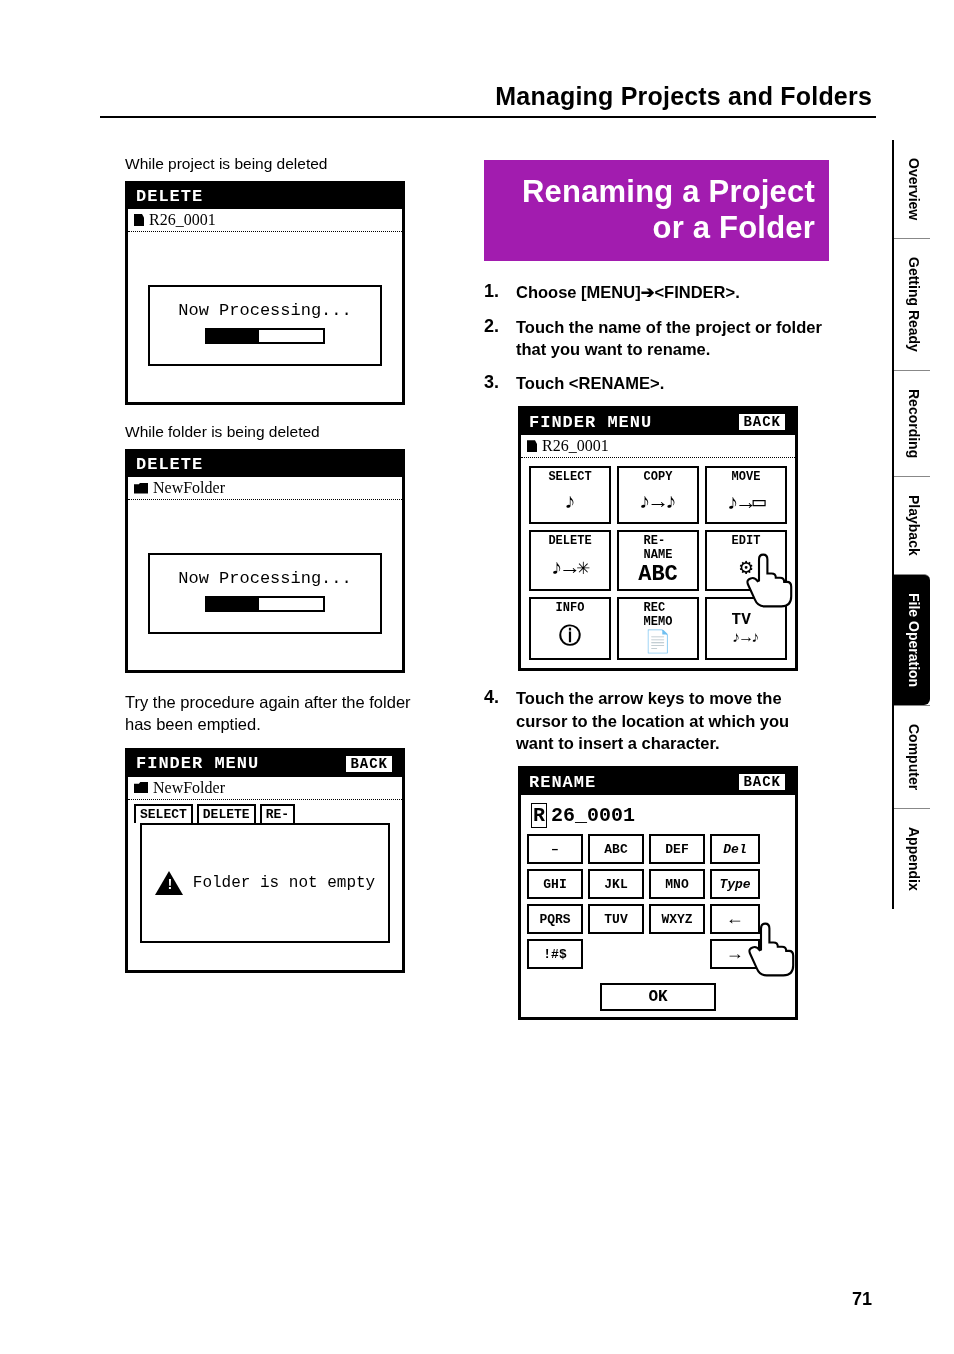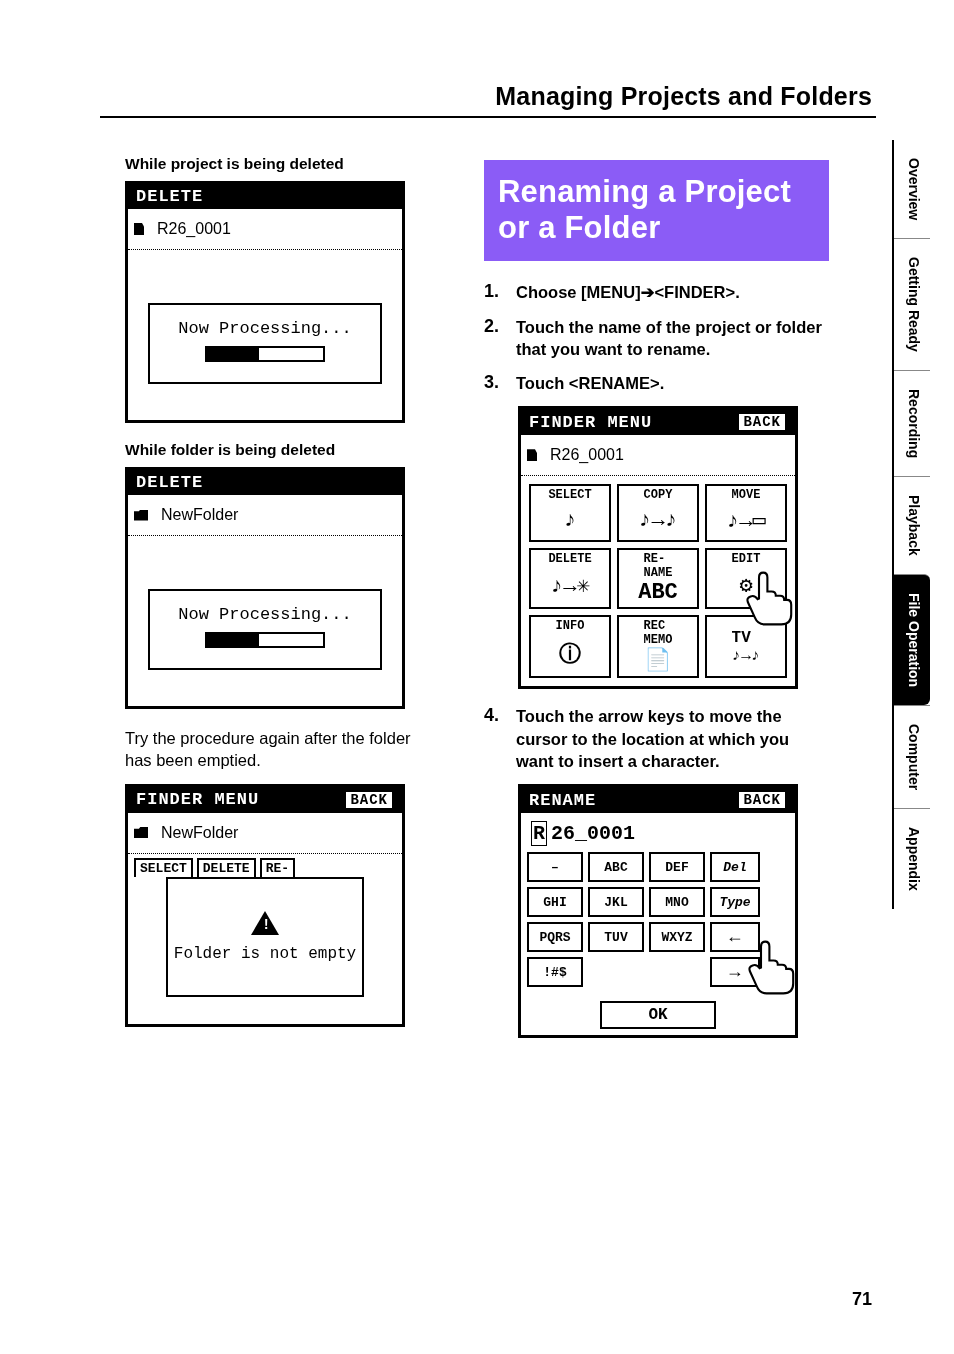--- a/index.html
+++ b/index.html
@@ -24,21 +24,21 @@
     font-weight: 700;
     letter-spacing: 0.2px;
   }
   
   .left-col {
     position: absolute;
     left: 125px; top: 155px; width: 300px;
   }
   .caption {
     font-size: 15.5px;
-    font-weight: 700;
+    font-weight: 400;
     margin-bottom: 8px;
   }
   .lcd {
     border: 3px solid #000;
     background: #fff;
     width: 280px;
     margin-bottom: 18px;
   }
   .lcd-titlebar {
     background: #000;
@@ -46,25 +46,25 @@
     font-family: "Courier New", monospace;
     font-weight: 700;
     font-size: 17px;
     padding: 3px 8px;
     letter-spacing: 1px;
     display: flex;
     justify-content: space-between;
     align-items: center;
   }
   .lcd-sub {
-    font-family: Liberation Sans, sans-serif;
+    font-family: Liberation Serif, serif;
     font-size: 16px;
-    padding: 11px 6px;
+    padding: 2px 6px;
     border-bottom: 1px dotted #000;
-    display: flex; align-items: center; gap: 10px;
+    display: flex; align-items: center; gap: 2px;
   }
   .lcd-tag {
     display: inline-block;
     width: 10px; height: 12px;
     background: #000;
     margin-right: 3px;
     clip-path: polygon(0 0, 80% 0, 100% 30%, 100% 100%, 0 100%);
   }
   .lcd-folder {
     display: inline-block;
@@ -116,23 +116,23 @@
     display: flex; gap: 4px; padding: 4px 6px 0 6px;
     font-size: 13px; font-weight: 700;
   }
   .lcd3-tab {
     border: 2px solid #000; border-bottom: none;
     padding: 1px 4px;
     background: #fff;
   }
   .lcd3-inner {
     border: 2px solid #000;
-    width: 198px; height: 120px;
+    width: 250px; height: 120px;
     margin: 0 auto 8px auto;
-    display: flex; flex-direction: column; align-items: center; justify-content: center;
+    display: flex; align-items: center; justify-content: center;
     gap: 10px;
     font-size: 16px;
   }
   .warn-tri {
     width: 0; height: 0;
     border-left: 14px solid transparent;
     border-right: 14px solid transparent;
     border-bottom: 24px solid #000;
     position: relative;
   }
@@ -141,28 +141,29 @@
     position: absolute; top: 6px; left: -3px;
     color: #fff; font-weight: 700; font-size: 14px;
   }
 
   
   .right-col {
     position: absolute;
     left: 484px; top: 160px; width: 345px;
   }
   .big-heading {
-    background: #8b5cf6;
+    background: #a21caf;
     color: #fff;
     font-size: 31px;
     font-weight: 700;
     padding: 14px 14px 16px 14px;
     line-height: 1.15;
     letter-spacing: 0.2px;
     margin-bottom: 20px;
+    text-align: right;
   }
   .step {
     display: flex;
     gap: 10px;
     margin: 10px 0 12px 0;
     font-size: 16.5px;
   }
   .step-num {
     font-weight: 700;
     font-size: 18px;

